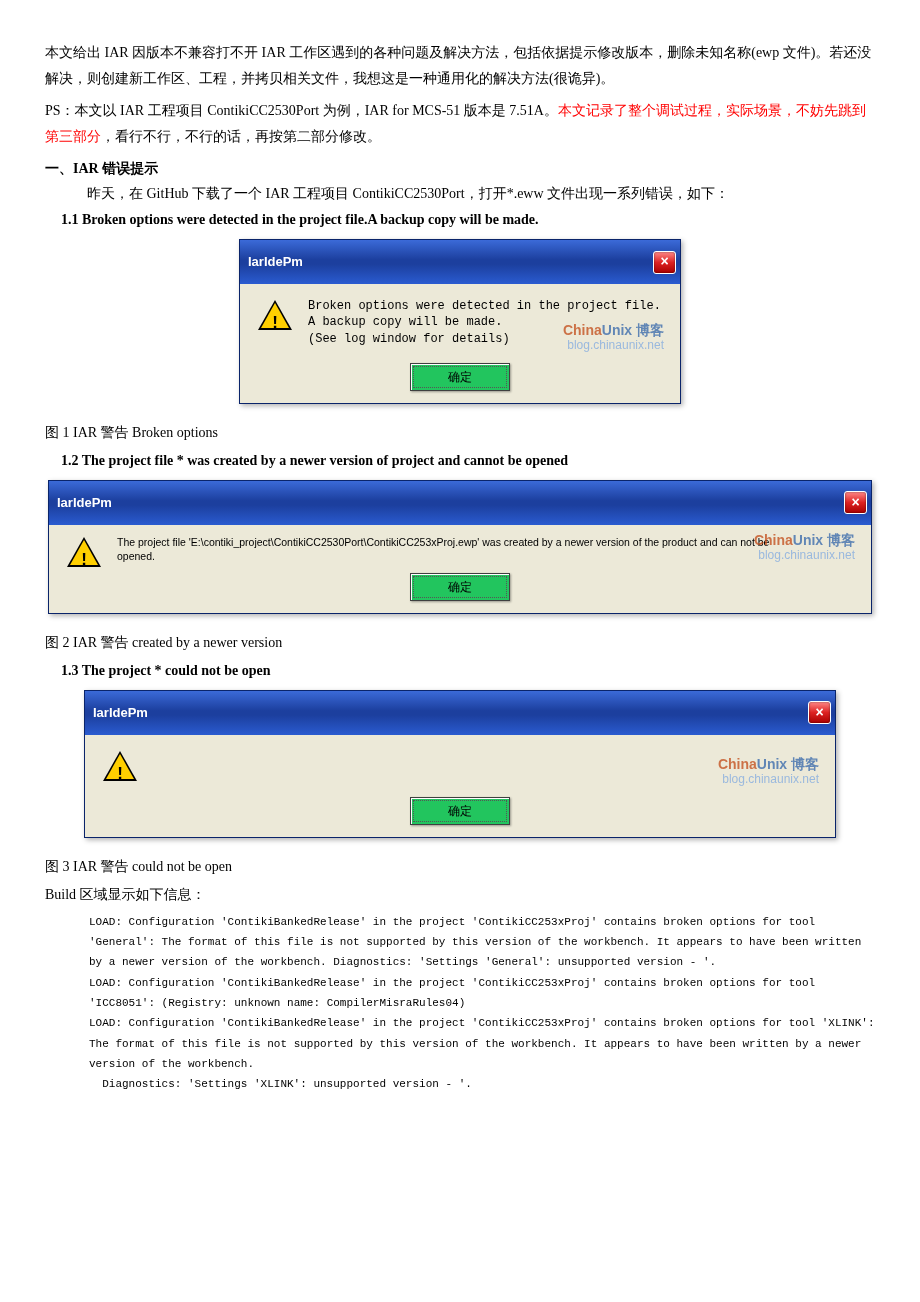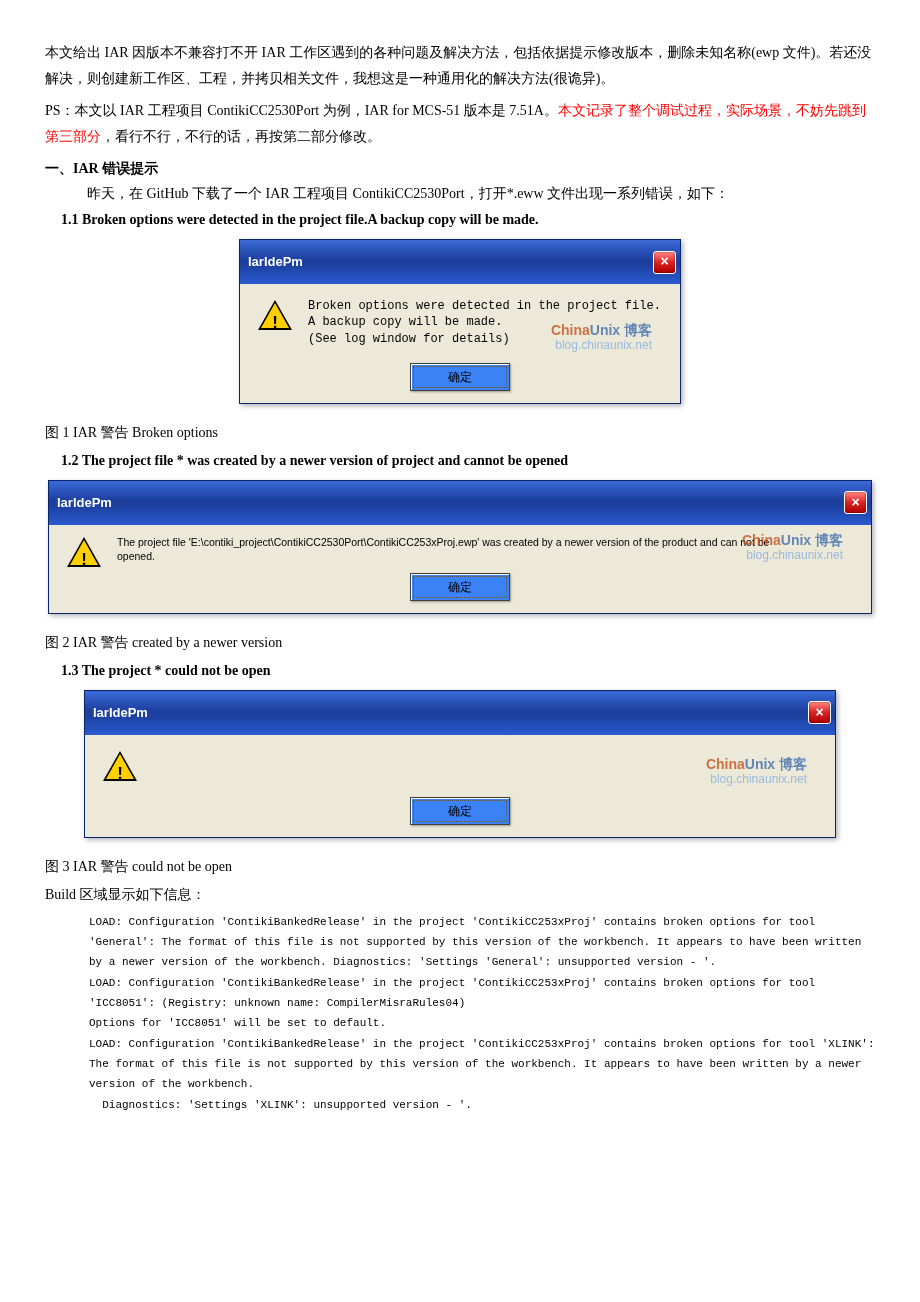--- a/index.html
+++ b/index.html
@@ -93,30 +93,30 @@
     white-space: normal;
     color: #000;
   }
   .msg.small { font-size: 10.5px; font-family: Tahoma, Arial, sans-serif; }
   .btnrow { text-align: center; padding-bottom: 12px; }
   .okbtn {
     display: inline-block;
     min-width: 70px;
     padding: 2px 14px;
     border: 1px solid #404040;
-    background: #3b82f6;
+    background: #22c55e;
     box-shadow: 1px 1px 0 #fff inset, 1px 1px 2px rgba(0,0,0,0.35);
     font-size: 12px;
     text-align: center;
     outline: 1px dotted #555;
     outline-offset: -4px;
   }
   .watermark {
     position: absolute;
-    right: 28px; bottom: 10px;
+    right: 16px; bottom: 10px;
     text-align: right;
     font-size: 12px;
     color: #7fa9e0;
     opacity: 0.75;
     pointer-events: none;
     line-height: 1.2;
   }
   .watermark .wm1 { font-weight: bold; color: #3366aa; font-size: 14px; }
   .watermark .wm1 .cn { color: #c24a16; }
 
@@ -222,16 +222,15 @@
       <span class="okbtn">确定</span>
     </div>
   </div>
 </div>
 <p class="caption">图 3 IAR 警告 could not be open</p>
 
 <p>Build 区域显示如下信息：</p>
 <div class="build-block">
   <p>LOAD: Configuration 'ContikiBankedRelease' in the project 'ContikiCC253xProj' contains broken options for tool 'General':  The format of this file is not supported by this version of the workbench. It appears to have been written by a newer version of the workbench. Diagnostics: 'Settings 'General': unsupported version - '.</p>
   <p>LOAD: Configuration 'ContikiBankedRelease' in the project 'ContikiCC253xProj' contains broken options for tool 'ICC8051': (Registry: unknown name: CompilerMisraRules04)</p>
-  <p>Options for 'ICC8051' will be set to default.</p>
   <p>LOAD: Configuration 'ContikiBankedRelease' in the project 'ContikiCC253xProj' contains broken options for tool 'XLINK': The format of this file is not supported by this version of the workbench. It appears to have been written by a newer version of the workbench.</p>
   <p class="small-indent">Diagnostics: 'Settings 'XLINK': unsupported version - '.</p>
 </div>
 
 </body></html>

